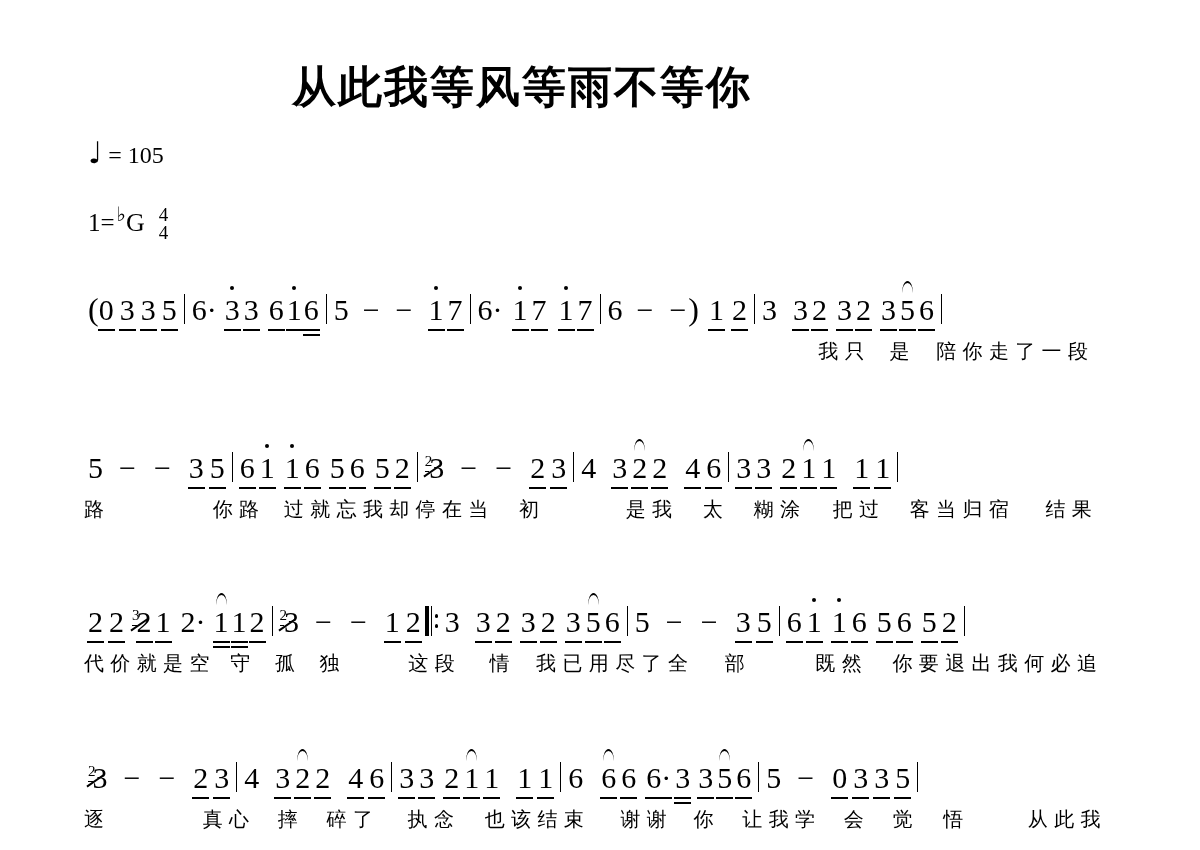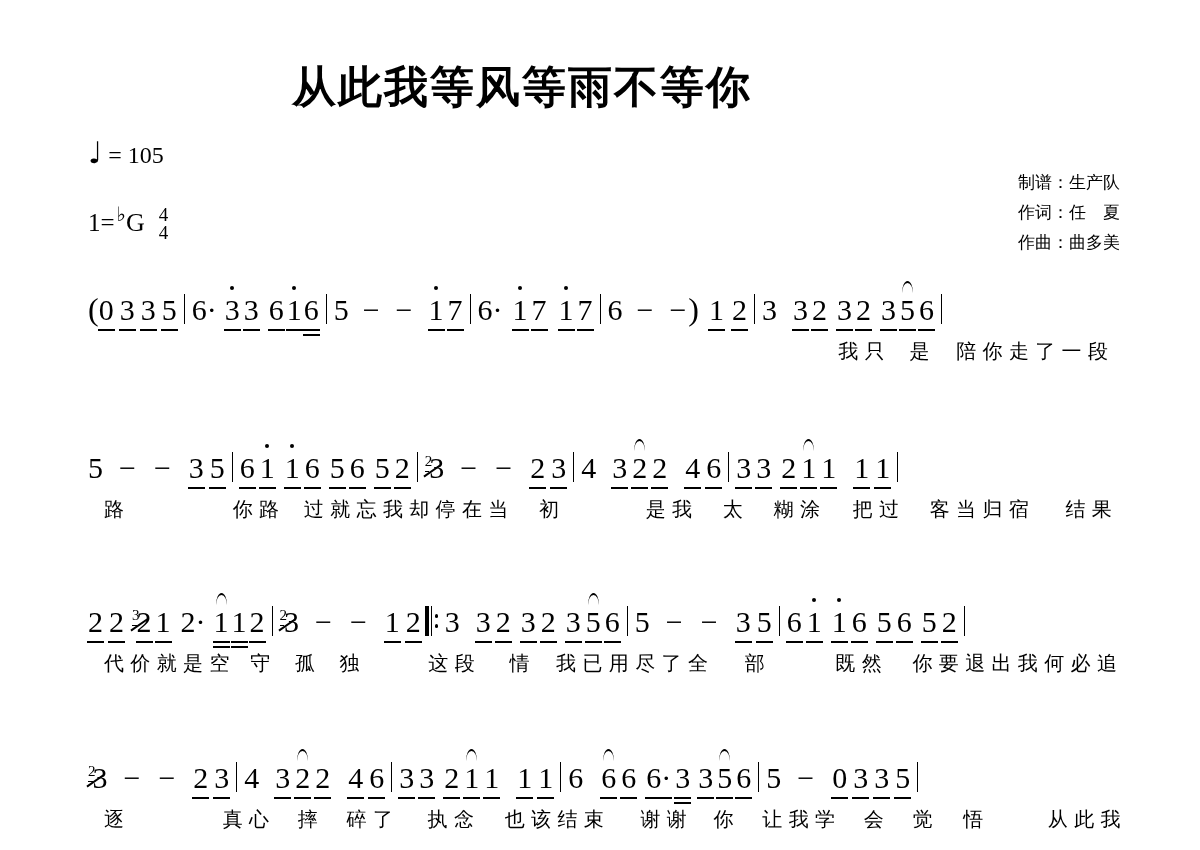--- a/index.html
+++ b/index.html
@@ -111,21 +111,21 @@
     top: 0;
     height: 44px;
     font-family: "Liberation Serif", serif;
     font-size: 30px;
     white-space: nowrap;
     display: flex;
     align-items: baseline;
   }
   .lyrics {
     position: absolute;
-    left: 104px;
+    left: 84px;
     right: 80px;
     top: 48px;
     font-family: "DejaVu Sans", sans-serif;
     font-size: 20px;
     white-space: nowrap;
   }
 
   
   .tok {
     position: relative;
@@ -245,25 +245,20 @@
   <div class="keysig">
     <span>1=</span>
     <span class="flat">♭</span>
     <span class="keyname">G</span>
     <span class="meter">
       <span>4</span>
       <span>4</span>
     </span>
   </div>
 
-  <div class="credits">
-    <div>制谱：生产队</div>
-    <div>作词：任　夏</div>
-    <div>作曲：曲多美</div>
-  </div>
 
   <div class="system" style="top:290px;">
     <div class="notes">
       <span class="paren">(</span>
       <span class="tok underline1">0</span>
         <span class="sp" style="width:6px"></span>
       <span class="tok underline1">3</span>
         <span class="sp" style="width:6px"></span>
       <span class="tok underline1">3</span>
         <span class="sp" style="width:6px"></span>

